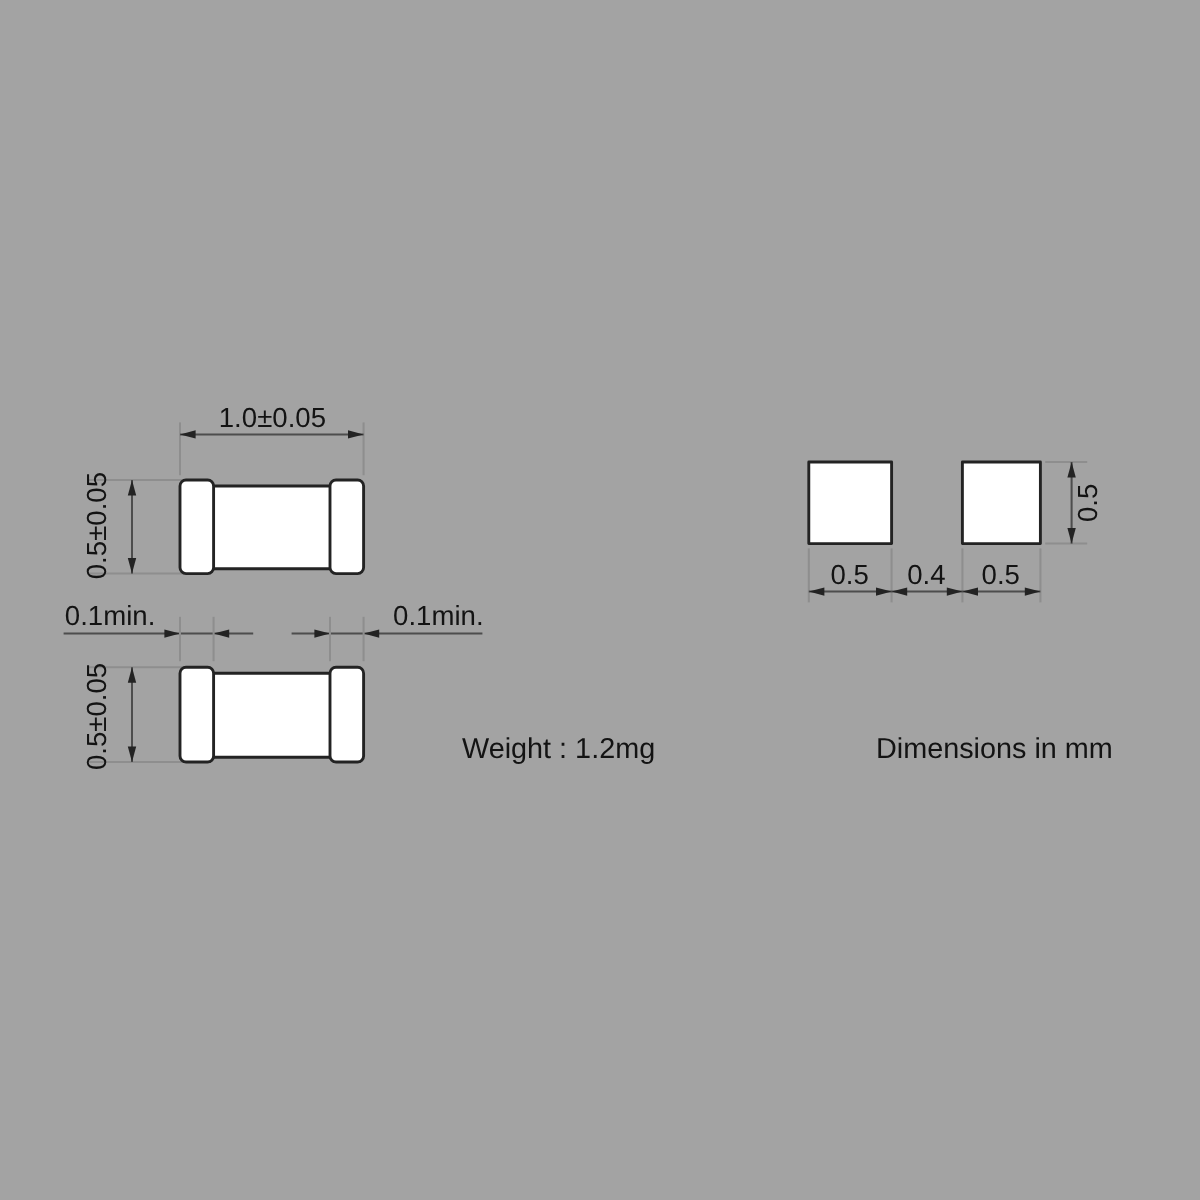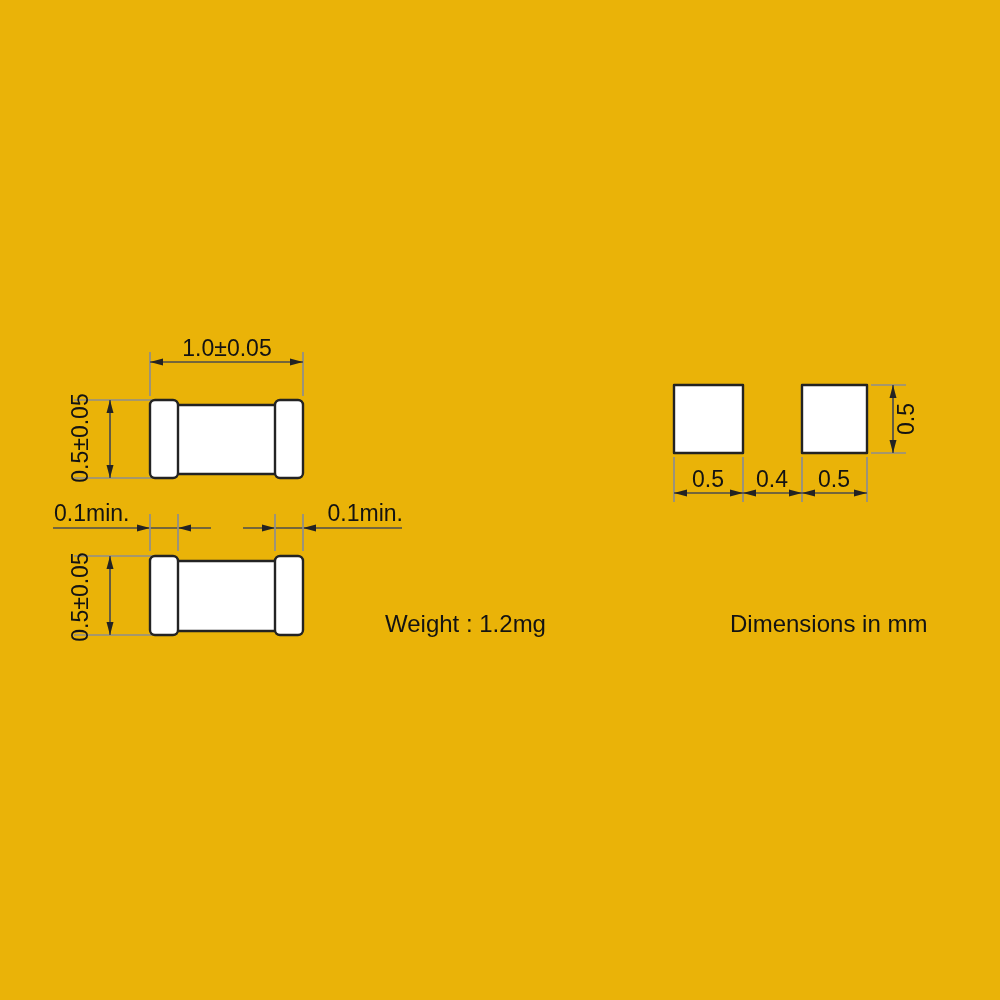--- a/index.html
+++ b/index.html
@@ -4,21 +4,21 @@
 <style>
   html, body {
     margin: 0;
     padding: 0;
     background: #ffffff;
   }
   .canvas {
     position: relative;
     width: 1000px;
     height: 1000px;
-    background: #eab308;
+    background: #a3a3a3;
     overflow: hidden;
   }
   svg { display: block; }
   .outline {
     fill: #ffffff;
     stroke: #232323;
     stroke-width: 2.4;
     stroke-linejoin: round;
   }
   .dim {

